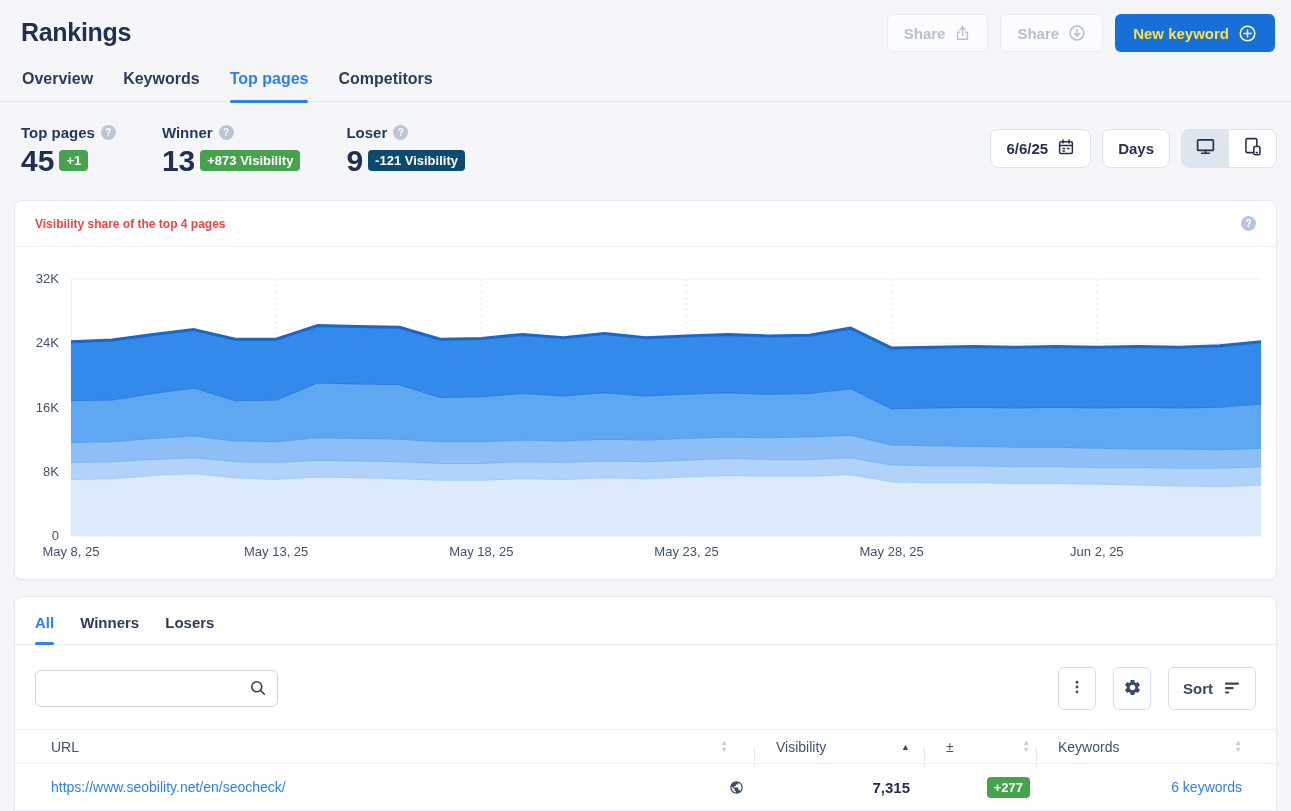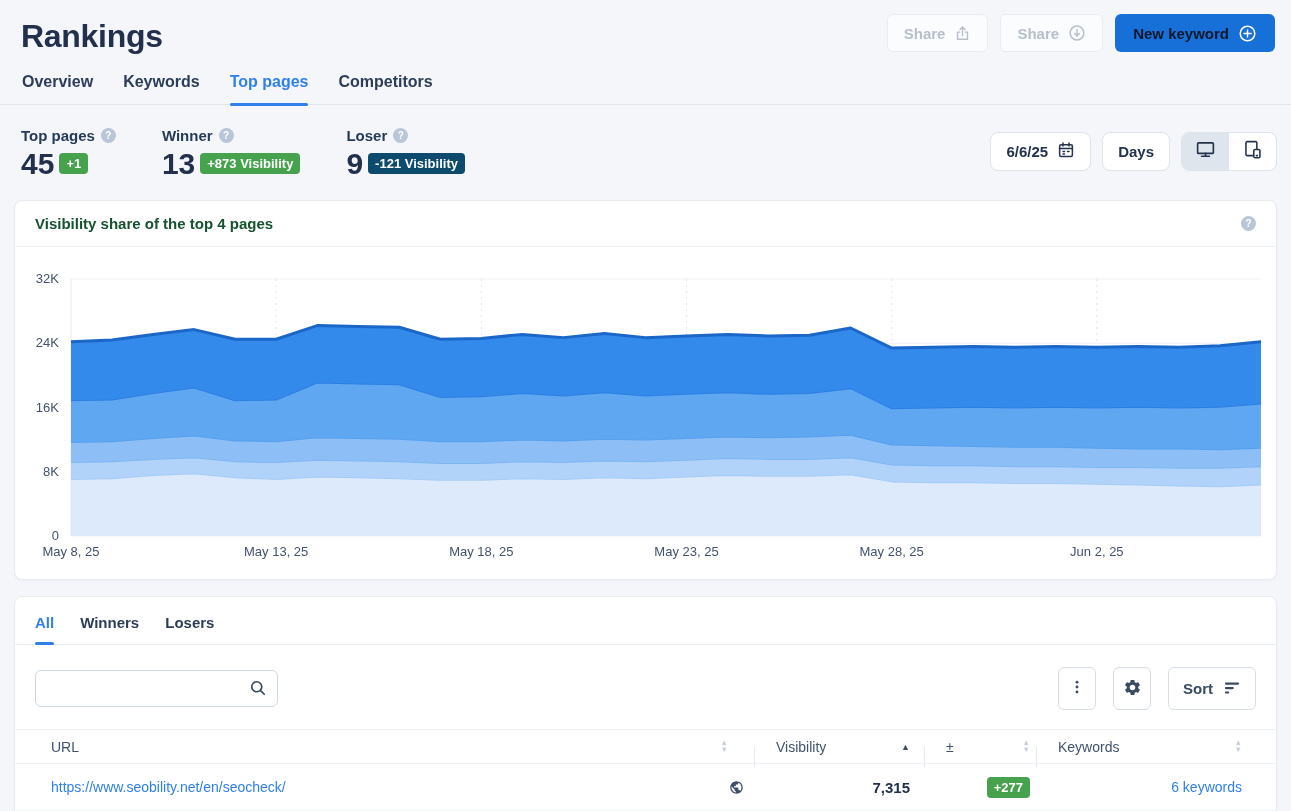--- a/index.html
+++ b/index.html
@@ -3,25 +3,25 @@
 <meta charset="utf-8">
 <style>
   * { box-sizing: border-box; }
   html,body { margin:0; padding:0; }
   .page {
     position:relative; width:1291px; height:811px; overflow:hidden;
     background:#f4f6f9; font-family:"Liberation Sans", sans-serif; color:#24324e;
   }
   
   .topbar { display:flex; justify-content:space-between; align-items:flex-start; padding:14px 16px 0 21px; }
-  .page-title { font-size:32px; font-weight:800; margin:4px 0 0; color:#22304e; letter-spacing:-0.3px; }
+  .page-title { font-size:25px; font-weight:800; margin:4px 0 0; color:#22304e; letter-spacing:-0.3px; }
   .topbar-actions { display:flex; gap:12px; }
   .btn { height:38px; border-radius:6px; font-size:15px; font-weight:700; display:inline-flex; align-items:center; gap:9px; padding:0 16px; cursor:pointer; border:1px solid transparent; background:#fff; }
   .btn-disabled { background:#fbfcfd; border-color:#e9edf2; color:#b7bfcc; }
-  .btn-primary { background:#1670d8; color:#0f172a; border:none; padding:16px 18px; }
+  .btn-primary { background:#1670d8; color:#fde047; border:none; padding:16px 18px; }
   .btn svg { display:block; }
   
   .tabbar { display:flex; gap:30px; padding-left:22px; border-bottom:1px solid #e2e7ee; margin-top:12px; }
   .tab { font-size:16px; font-weight:700; color:#2c3c59; padding:6px 0 13px; position:relative; cursor:pointer; }
   .tab.active { color:#2f80ed; }
   .tab.active::after { content:""; position:absolute; left:0; right:0; bottom:-2px; height:3px; background:#2f80ed; border-radius:2px; }
   
   .statsrow { display:flex; align-items:flex-start; padding:22px 14px 0 21px; }
   .stat { margin-right:46px; }
   .stat-label { font-size:15px; font-weight:700; color:#253a5a; display:flex; align-items:center; gap:6px; }
@@ -33,21 +33,21 @@
   .badge-red { background:#0c4a6e; }
   .controls { margin-left:auto; display:flex; gap:11px; align-items:center; margin-top:5px; }
   .ctrl-btn { height:39px; background:#fff; border:1px solid #dde3eb; border-radius:8px; display:inline-flex; align-items:center; gap:9px; padding:0 15px; font-size:15px; font-weight:700; color:#24324e; cursor:pointer; }
   .toggle { display:inline-flex; border:1px solid #dde3eb; border-radius:8px; overflow:hidden; background:#fff; height:39px; }
   .toggle-seg { width:47px; display:flex; align-items:center; justify-content:center; cursor:pointer; }
   .toggle-seg.active { background:#dfe5ec; }
   
   .card { position:absolute; left:14px; right:14px; background:#fff; border:1px solid #e7ebf0; border-radius:8px; box-shadow:0 1px 2px rgba(23,43,77,.04); }
   .chart-card { top:200px; height:380px; }
   .chart-head { height:46px; display:flex; align-items:center; justify-content:space-between; padding:0 20px; border-bottom:1px solid #eef1f5; }
-  .chart-title { font-size:15px; font-weight:700; color:#14532d; }
+  .chart-title { font-size:12px; font-weight:700; color:#ef4444; }
   .chart-body { position:relative; }
   
   .table-card { top:596px; height:242px; overflow:hidden; }
   .tc-tabs { display:flex; gap:26px; padding:13px 20px 0; border-bottom:1px solid #e8ecf1; }
   .tc-tab { font-size:15px; font-weight:700; color:#2c3c59; padding:4px 0 13px; position:relative; cursor:pointer; }
   .tc-tab.active { color:#2f80ed; }
   .tc-tab.active::after { content:""; position:absolute; left:0; right:0; bottom:-1px; height:3px; background:#2f80ed; border-radius:2px; }
   .toolbar { display:flex; justify-content:space-between; align-items:center; padding:22px 20px 19px; }
   .search-wrap { position:relative; width:243px; }
   .search-input { width:100%; height:37px; border:1px solid #ccd7e4; border-radius:6px; padding:0 38px 0 12px; font-size:14px; font-family:"Liberation Sans",sans-serif; color:#24324e; outline:none; background:#fff; }

